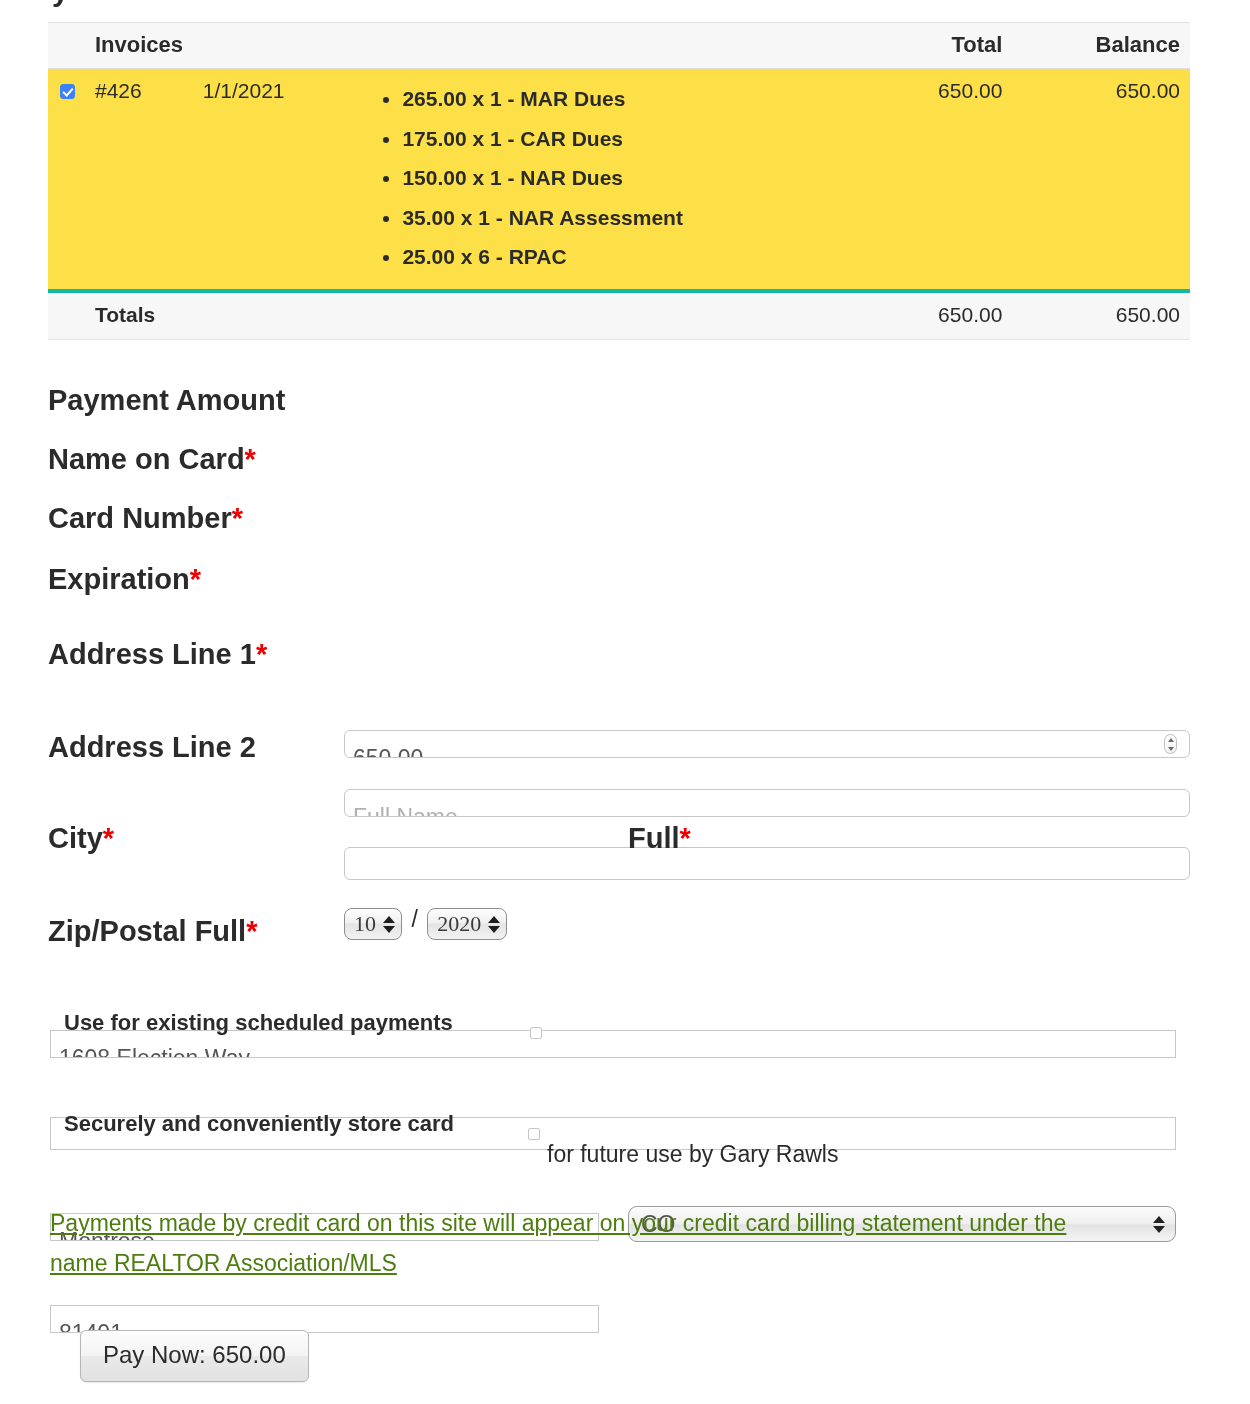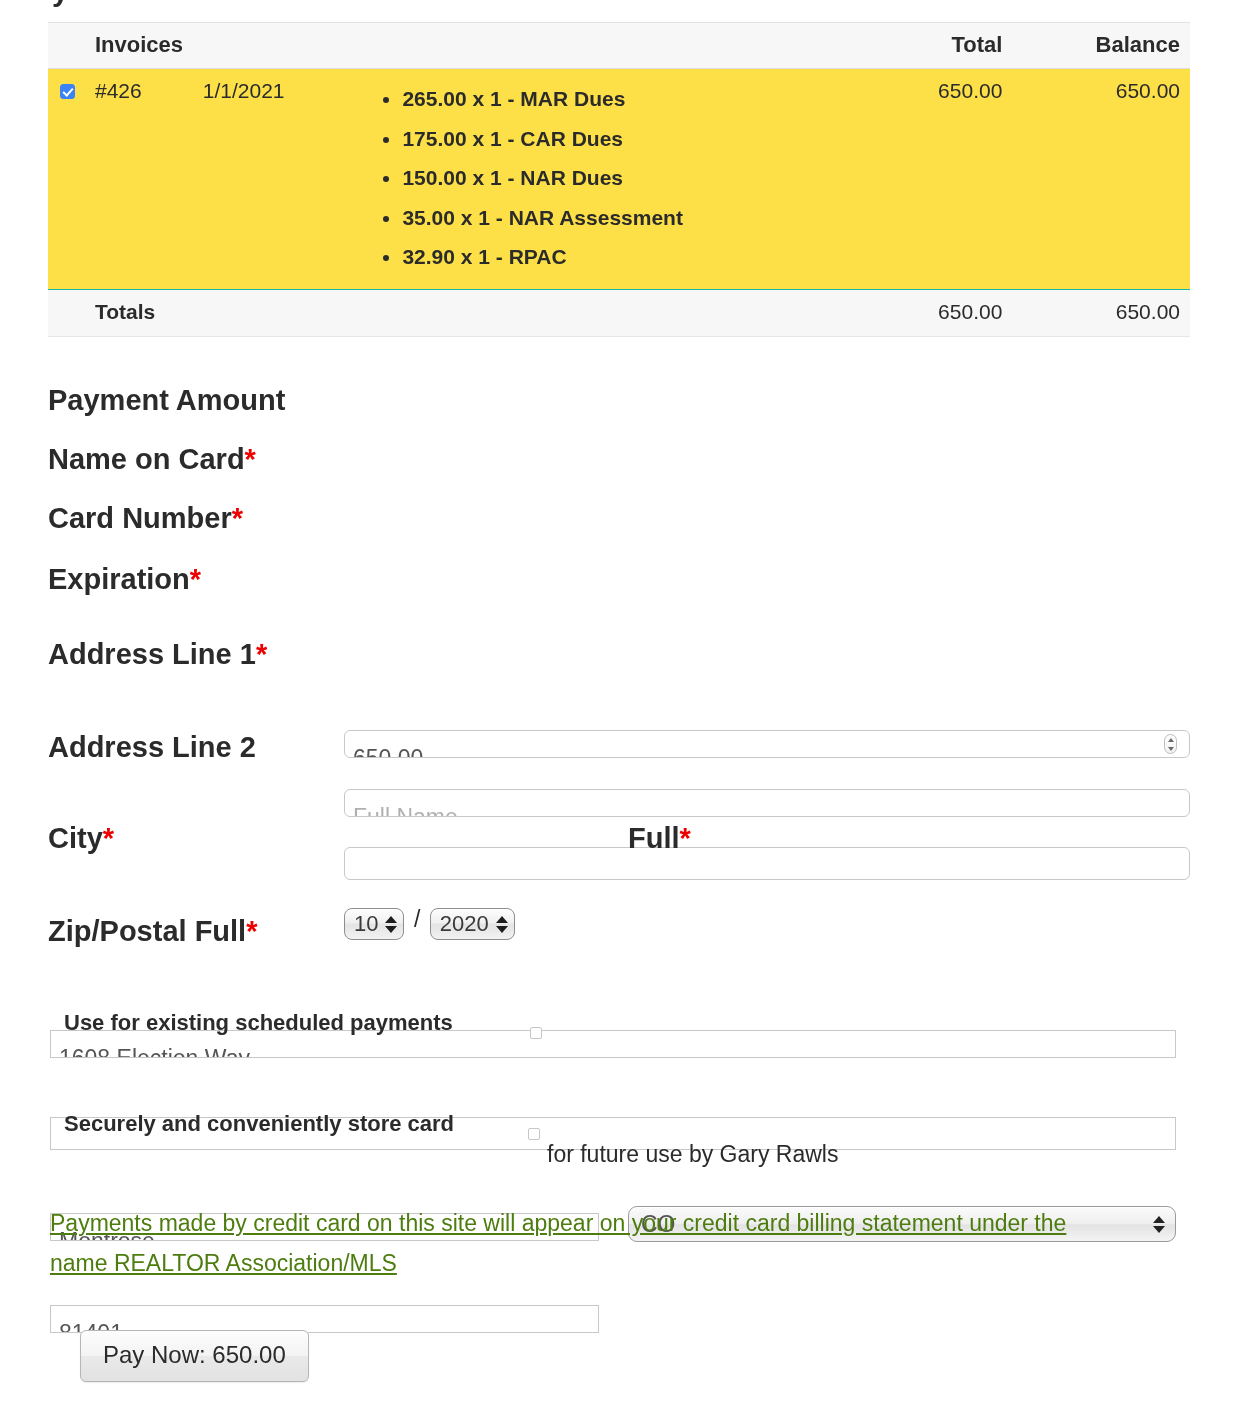--- a/index.html
+++ b/index.html
@@ -99,21 +99,21 @@
     font-weight: bold;
   }
   .item-list li {
     line-height: 39.5px;
     font-size: 21px;
     color: #2b2b2b;
   }
 
   .totals-row td {
     background: #f7f7f7 !important;
-    border-top: 1px solid #14b8a6;
+    border-top: 4px solid #14b8a6;
     border-bottom: 1px solid #e6e6e6;
     font-weight: bold;
     font-size: 22px;
     padding: 9px 10px 11px 10px;
   }
   .totals-row td.num { font-weight: normal; font-size: 21px; }
 
   
   .form-area {
     position: absolute;
@@ -204,21 +204,21 @@
     border: 1px solid #8e8e8e;
     border-radius: 8px;
     background: linear-gradient(to bottom, #fdfdfd 0%, #f0f0f0 45%, #e4e4e4 52%, #f2f2f2 100%);
     box-shadow: inset 0 1px 0 #ffffff;
     font-size: 22px;
     color: #3a3a3a;
     padding: 0 6px 0 9px;
     cursor: pointer;
     white-space: nowrap;
   }
-  .mac-select .val { display: inline-block; line-height: 30px; }
+  .mac-select .val { display: inline-block; line-height: 30px; font-family: Liberation Serif, serif; }
   .mac-select .arrows {
     display: inline-flex;
     flex-direction: column;
     margin-left: 7px;
     gap: 3px;
   }
   .mac-select .arrows i {
     display: block;
     width: 0; height: 0;
     border-left: 6px solid transparent;
@@ -348,21 +348,21 @@
         <input type="checkbox" class="inv-check" checked="" style="">
       </td>
       <td>#426</td>
       <td>1/1/2021</td>
       <td>
         <ul class="item-list">
           <li>265.00 x 1 - MAR Dues</li>
           <li>175.00 x 1 - CAR Dues</li>
           <li>150.00 x 1 - NAR Dues</li>
           <li>35.00 x 1 - NAR Assessment</li>
-          <li>32.90 x 1 - RPAC</li>
+          <li>25.00 x 6 - RPAC</li>
         </ul>
       </td>
       <td class="num">650.00</td>
       <td class="num">650.00</td>
     </tr>
     <tr class="totals-row">
       <td></td>
       <td colspan="3">Totals</td>
       <td class="num">650.00</td>
       <td class="num">650.00</td>

